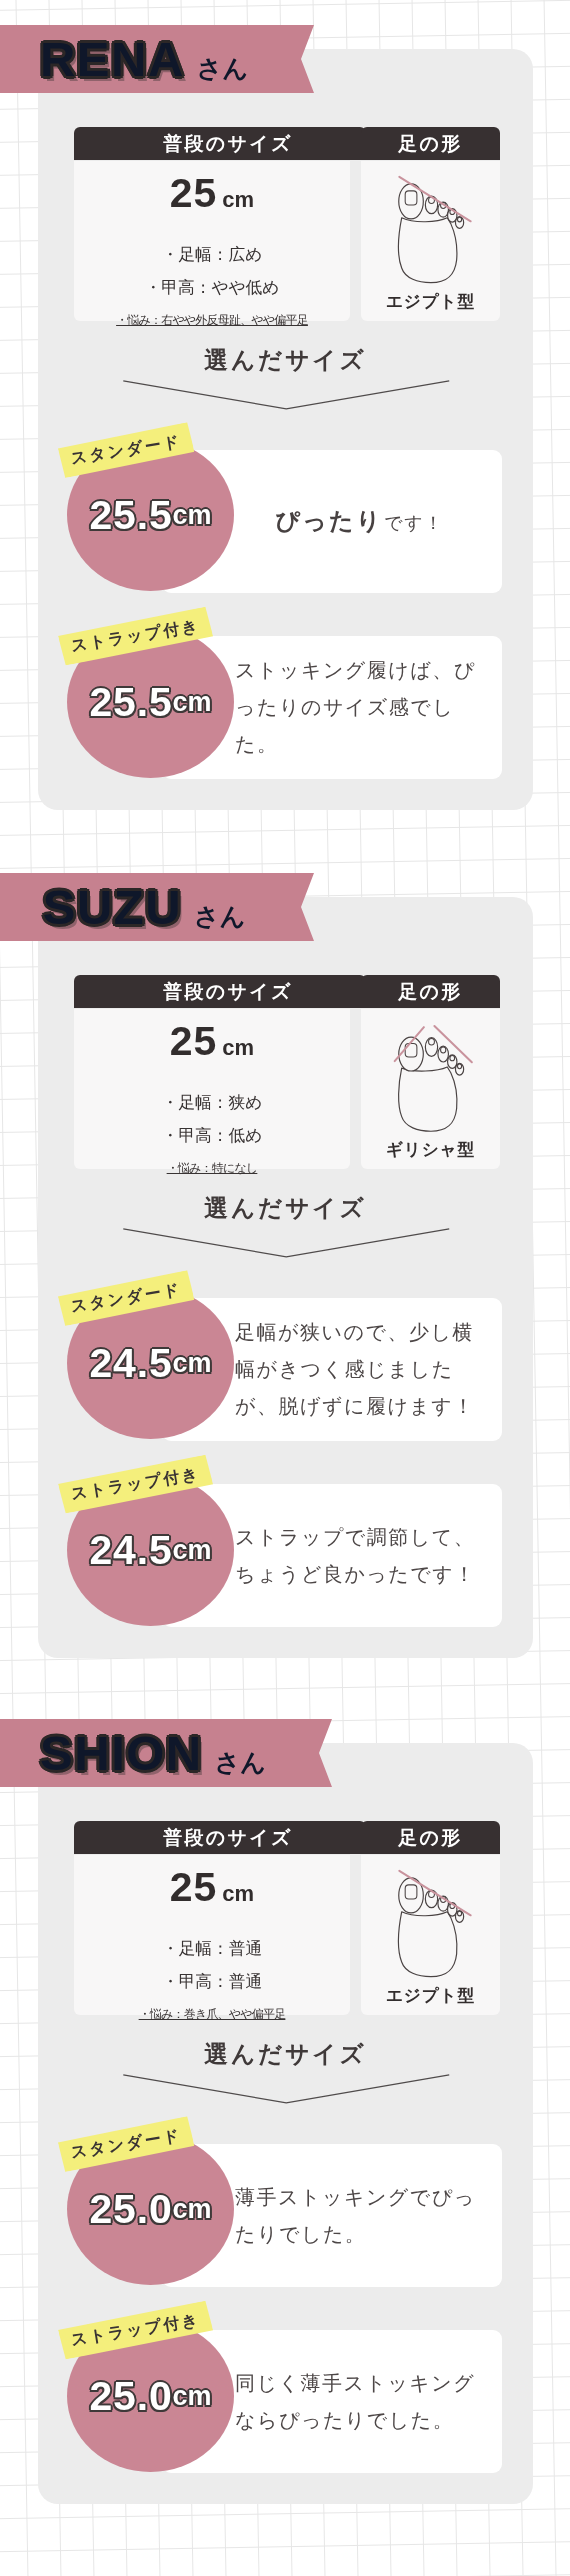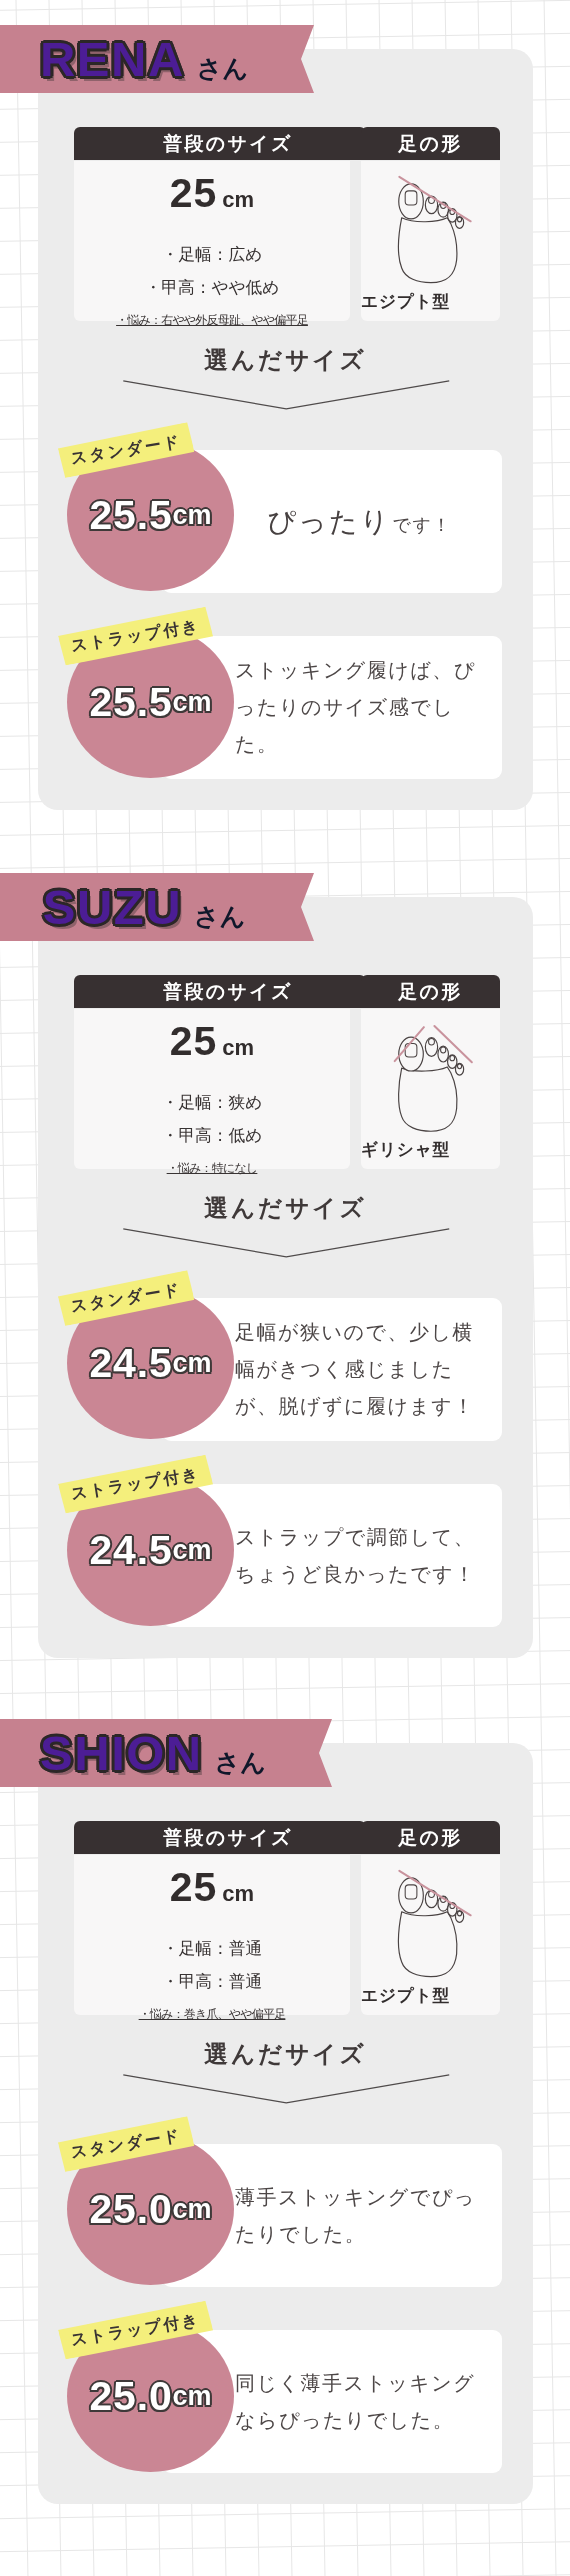--- a/index.html
+++ b/index.html
@@ -32,21 +32,21 @@
   
   .ribbon{
     position:absolute;left:0;top:0;height:68px;width:314px;
     background:#c6818f;
     clip-path:polygon(0 0,100% 0,calc(100% - 13px) 50%,100% 100%,0 100%);
     display:flex;align-items:center;justify-content:center;
     padding-right:26px;box-sizing:border-box;
   }
   .s3 .ribbon{width:332px;}
   .ribbon-name{
-    font-size:49px;font-weight:800;color:#4c1d95;letter-spacing:1.5px;
+    font-size:49px;font-weight:800;color:#0f172a;letter-spacing:1.5px;
     line-height:1;
     text-shadow:
       -2.3px -2.3px 0 #2c2727, 2.3px -2.3px 0 #2c2727, -2.3px 2.3px 0 #2c2727, 2.3px 2.3px 0 #2c2727,
       0 -3px 0 #2c2727, 0 3px 0 #2c2727, -3px 0 0 #2c2727, 3px 0 0 #2c2727,
       3.8px 4.6px 0 rgba(44,39,39,.35);
   }
   .ribbon-san{
     font-size:25px;font-weight:700;color:#0f172a;margin-left:12px;
     transform:translateY(9px);line-height:1;
   }
@@ -80,21 +80,21 @@
     position:absolute;left:36px;top:189px;width:276px;text-align:center;
   }
   .detail-lines div{
     font-size:16.7px;color:#383333;line-height:33px;white-space:nowrap;
     letter-spacing:0px;font-weight:500;
   }
   .detail-lines div:nth-child(3){font-size:12px;letter-spacing:-0.8px;text-decoration:underline;}
 
   .foot-svg{position:absolute;left:341px;top:122px;}
   .foot-type{
-    position:absolute;left:323px;top:241px;width:139px;text-align:left;
+    position:absolute;left:323px;top:241px;width:139px;text-align:center;
     font-size:16.7px;font-weight:700;color:#322d2d;letter-spacing:0.8px;
   }
 
   .choose-title{
     position:absolute;left:0;top:295px;width:495px;text-align:center;
     font-size:23.6px;font-weight:600;color:#3f3939;letter-spacing:3px;
   }
   .chevron{position:absolute;left:0;top:327px;}
 
   
@@ -105,21 +105,21 @@
   .r1{top:401px}.r2{top:587px}
   .result-text{
     position:absolute;left:73px;right:18px;top:0;height:100%;
     display:flex;align-items:center;
   }
   .result-text.centered{justify-content:center;}
   .comment{
     margin:0;font-size:20px;line-height:1.85;letter-spacing:1.5px;color:#4d4747;
     font-weight:500;
   }
-  .comment .emph{font-size:28px;font-weight:400;color:#474141;letter-spacing:2.3px;}
+  .comment .emph{font-size:24px;font-weight:700;color:#474141;letter-spacing:2.3px;}
   .comment .rest{font-size:18px;margin-left:1.5px;}
 
   
   .size-circle{
     position:absolute;left:29px;width:167px;height:152px;border-radius:50%;
     background:#ca8694;z-index:3;
     display:flex;flex-direction:row;align-items:center;justify-content:center;
     color:#ffffff;line-height:1;
   }
   .c1{top:390px}.c2{top:577px}

